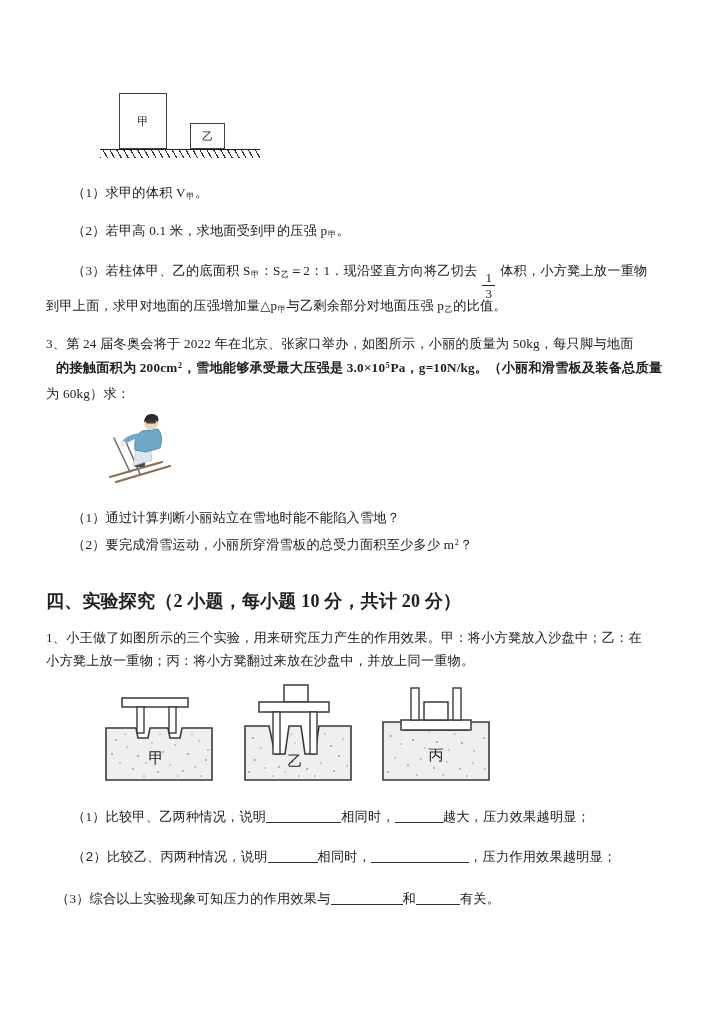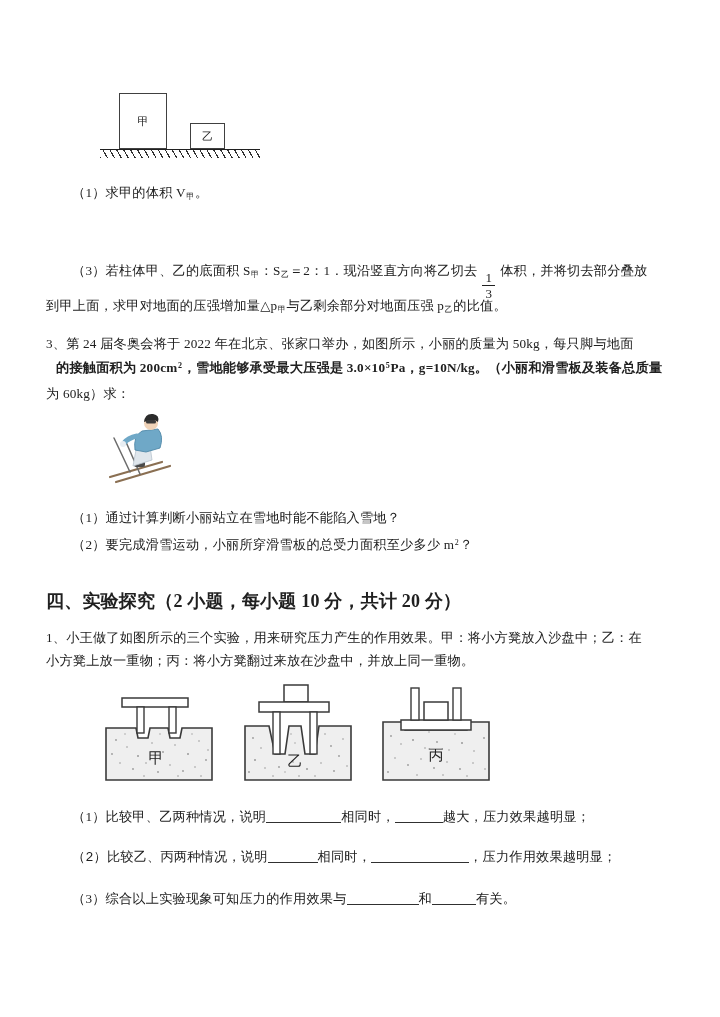--- a/index.html
+++ b/index.html
@@ -154,26 +154,29 @@
       <span>乙</span>
     </div>
     <div class="ground"></div>
     <div class="hatch"></div>
   </div>
 
   <div class="para" style="left:72px; top:180px;">
     <span>（1）</span><span>求甲的体积 V</span><sub>甲</sub><span>。</span>
   </div>
 
+  <div class="para" style="left:72px; top:218px;">
+    <span>（2）</span><span>若甲高 0.1 米，求地面受到甲的压强 p</span><sub>甲</sub><span>。</span>
+  </div>
 
   <div class="para" style="left:72px; top:258px;">
     <span>（3）</span><span>若柱体甲、乙的底面积 S</span><sub>甲</sub><span>：S</span><sub>乙</sub><span>＝2：1．现沿竖直方向将乙切去</span><span class="frac">
         <span class="num">1</span>
         <span class="den">3</span>
-      </span><span>体积，并将切去部分叠放</span>
+      </span><span>体积，小方凳上放一重物</span>
   </div>
 
   <div class="para" style="left:46px; top:293px;">
     <span>到甲上面，求甲对地面的压强增加量△p</span><sub>甲</sub><span>与乙剩余部分对地面压强 p</span><sub>乙</sub><span>的比值。</span>
   </div>
 
   <div class="para" style="left:46px; top:331px;">
     <span>3、</span><span>第 24 届冬奥会将于 2022 年在北京、张家口举办，如图所示，小丽的质量为 50kg，每只脚与地面</span>
   </div>
   <div class="para" style="left:56px; top:353px;font-weight:bold;">
@@ -354,17 +357,17 @@
   </div>
 
   <div class="para" style="left:72px; top:804px;">
     <span>（1）</span><span>比较甲、乙两种情况，说明</span><span class="blank-line" style="width:75px;"></span><span>相同时，</span><span class="blank-line" style="width:48px;"></span><span>越大，压力效果越明显；</span>
   </div>
 
   <div class="para" style="left:72px; top:845px;font-family:Liberation Mono, monospace;">
     <span>（2）</span><span>比较乙、丙两种情况，说明</span><span class="blank-line" style="width:50px;"></span><span>相同时，</span><span class="blank-line" style="width:98px;"></span><span>，压力作用效果越明显；</span>
   </div>
 
-  <div class="para" style="left:72px; top:886px;">
+  <div class="para" style="left:56px; top:886px;">
     <span>（3）</span><span>综合以上实验现象可知压力的作用效果与</span><span class="blank-line" style="width:72px;"></span><span>和</span><span class="blank-line" style="width:44px;"></span><span>有关。</span>
   </div>
 
 </div>
 
 </body></html>

